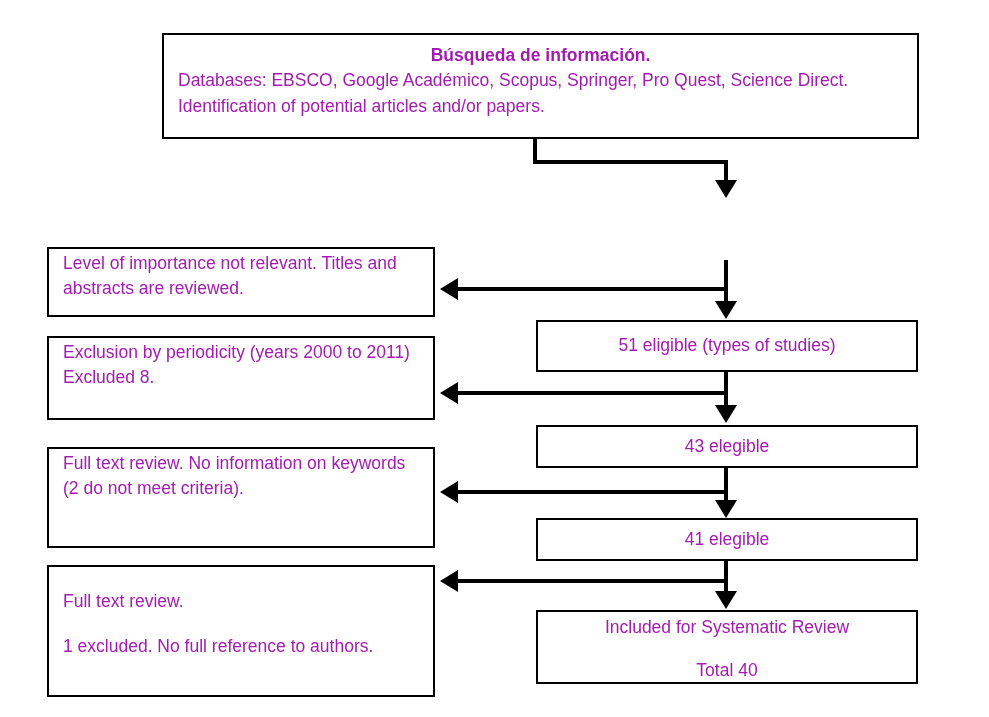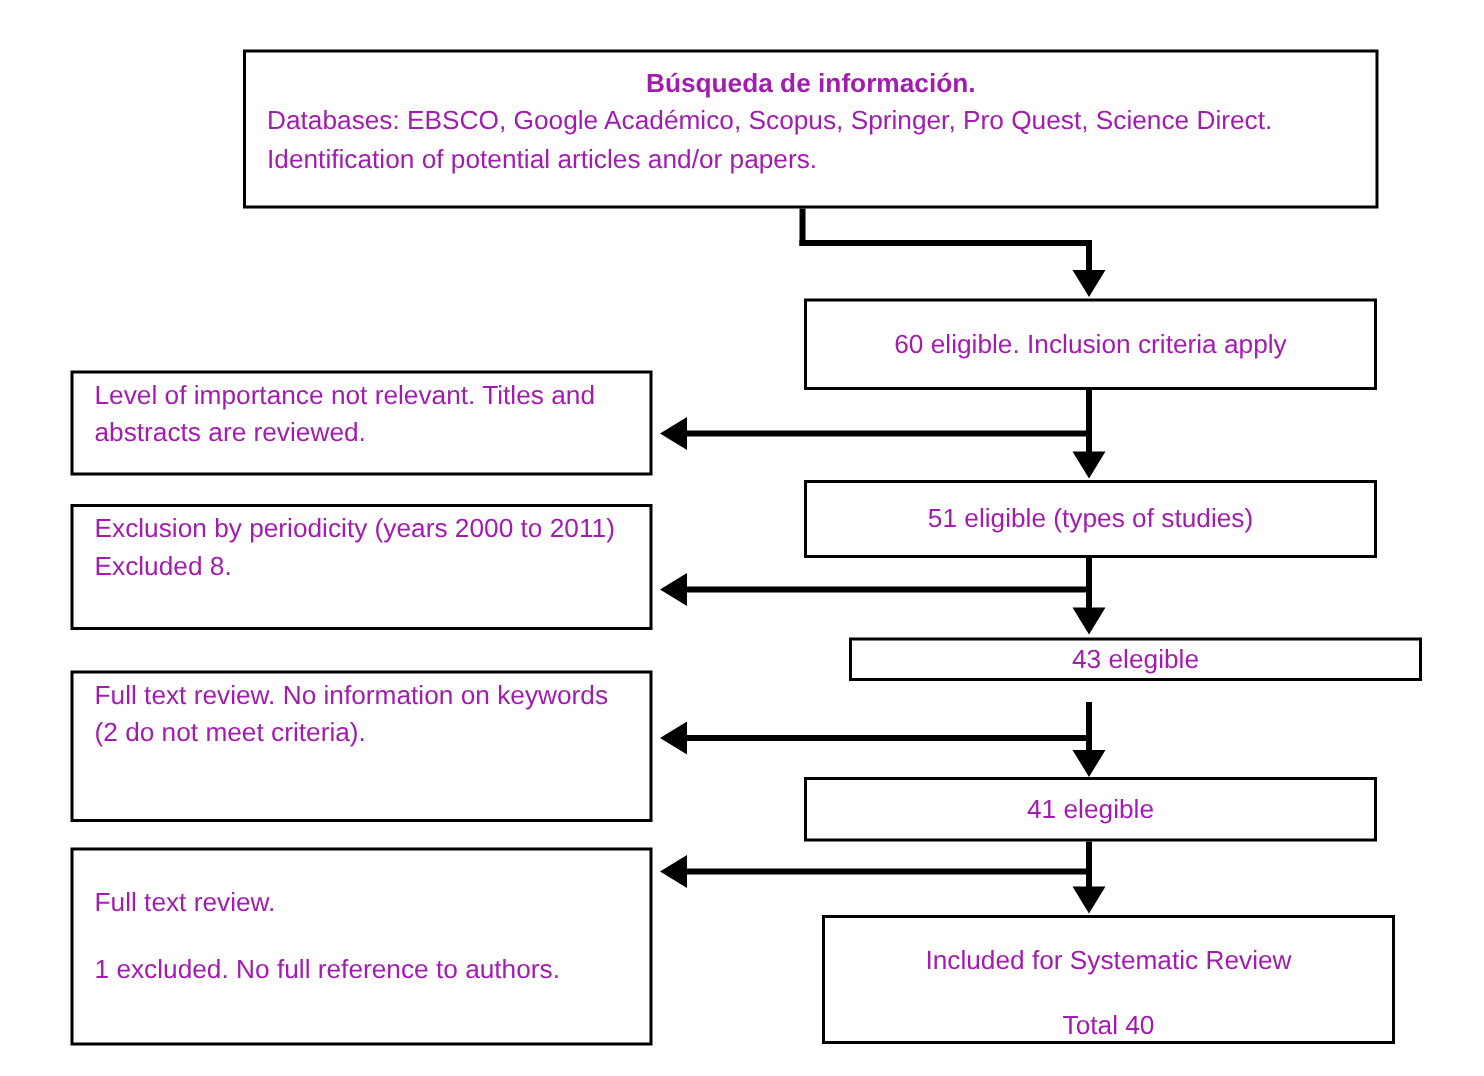--- a/index.html
+++ b/index.html
@@ -110,61 +110,58 @@
   <div class="node box-top">
     <span class="title">Búsqueda de información.</span>
     <span class="body">Databases: EBSCO, Google Académico, Scopus, Springer, Pro Quest, Science Direct. Identification of potential articles and/or papers.</span>
   </div>
 
   <div class="vline" style="left:533px; top:139px; height:25px;"></div>
   <div class="hline" style="left:533px; top:160px; width:195px;"></div>
   <div class="vline" style="left:724px; top:160px; height:22px;"></div>
   <div class="arrow-down" style="left:715px; top:180px;"></div>
 
-  <div class="node box-flow" style="top:199px; height:61px;">
-    <span class="txt">60 eligible.  Inclusion criteria apply</span>
-  </div>
 
   <div class="vline" style="left:724px; top:260px; height:31px;"></div>
   <div class="hline" style="left:456px; top:287px; width:270px;"></div>
   <div class="arrow-left" style="left:440px; top:278px;"></div>
   <div class="vline" style="left:724px; top:287px; height:16px;"></div>
   <div class="arrow-down" style="left:715px; top:301px;"></div>
 
   <div class="node box-flow" style="top:320px; height:52px;">
     <span class="txt">51 eligible  (types of studies)</span>
   </div>
 
   <div class="vline" style="left:724px; top:372px; height:23px;"></div>
   <div class="hline" style="left:456px; top:391px; width:270px;"></div>
   <div class="arrow-left" style="left:440px; top:382px;"></div>
   <div class="vline" style="left:724px; top:391px; height:16px;"></div>
   <div class="arrow-down" style="left:715px; top:405px;"></div>
 
-  <div class="node box-flow" style="top:425px; height:29px;margin-left:30px;">
+  <div class="node box-flow" style="top:425px; height:43px;">
     <span class="txt">43 elegible</span>
   </div>
 
   <div class="vline" style="left:724px; top:468px; height:24px;"></div>
   <div class="hline" style="left:456px; top:490px; width:270px;"></div>
   <div class="arrow-left" style="left:440px; top:481px;"></div>
   <div class="vline" style="left:724px; top:490px; height:12px;"></div>
   <div class="arrow-down" style="left:715px; top:500px;"></div>
 
   <div class="node box-flow" style="top:518px; height:43px;">
     <span class="txt">41 elegible</span>
   </div>
 
   <div class="vline" style="left:724px; top:561px; height:22px;"></div>
   <div class="hline" style="left:456px; top:579px; width:270px;"></div>
   <div class="arrow-left" style="left:440px; top:570px;"></div>
   <div class="vline" style="left:724px; top:579px; height:14px;"></div>
   <div class="arrow-down" style="left:715px; top:591px;"></div>
 
-  <div class="node box-flow tall" style="top:610px; height:86px; padding-top:16px;margin-left:12px;">
+  <div class="node box-flow tall" style="top:610px; height:74px; padding-top:3px;">
     <span class="txt">Included for Systematic Review</span>
     <span class="txt" style="margin-top:18px;">Total 40</span>
   </div>
 
   <div class="node box-excl" style="top:247px; height:70px;">
     <span class="txt">Level of importance not relevant. Titles and abstracts are reviewed.</span>
   </div>
 
   <div class="node box-excl" style="top:336px; height:84px;">
     <span class="txt">Exclusion by periodicity (years 2000 to 2011) Excluded 8.</span>

